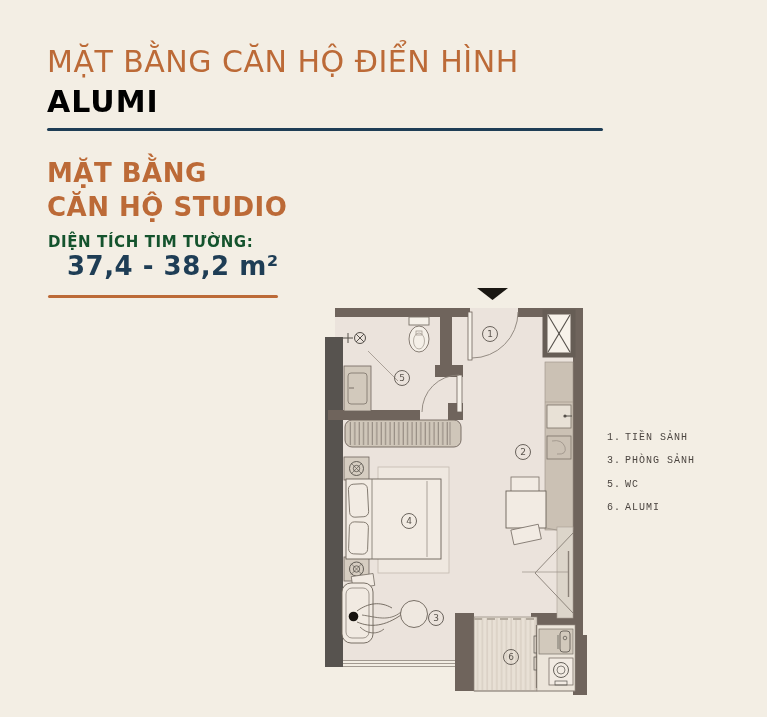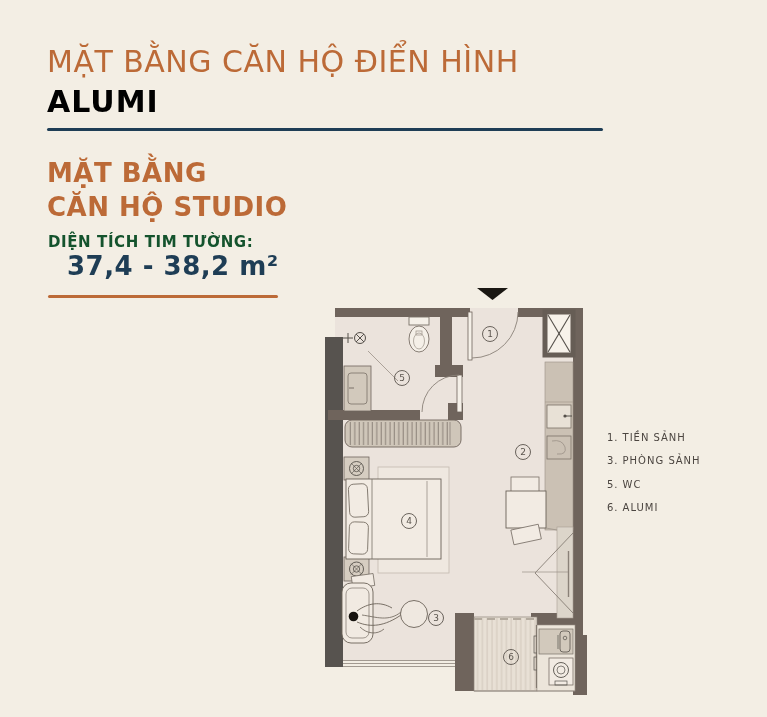--- a/index.html
+++ b/index.html
@@ -29,21 +29,21 @@
     color:#14532d;font-size:15px;font-weight:bold;letter-spacing:.6px;
   }
   .area-value{
     position:absolute;left:47px;top:251px;
     color:#1e3d55;font-size:26px;font-weight:bold;letter-spacing:.5px;margin-left:20px;
   }
   .rule-orange{
     position:absolute;left:48px;top:295px;width:230px;height:3px;background:#bc6a37;border-radius:2px;
   }
   .legend{
-    position:absolute;left:607px;top:426px;display:flex;flex-direction:column;
+    position:absolute;left:607px;top:426px;display:flex;flex-direction:column;font-family:Liberation Mono, monospace;
   }
   .legend-item{
     color:#4b4540;font-size:10px;letter-spacing:1px;line-height:23.3px;white-space:nowrap;
   }
   .legend-item .num{margin-right:4px;}
   .plan-wrap{position:absolute;left:322px;top:285px;width:268px;height:412px;}
   svg text{font-family:"DejaVu Sans","Liberation Sans",sans-serif;}
 </style>
 </head>
 <body>

